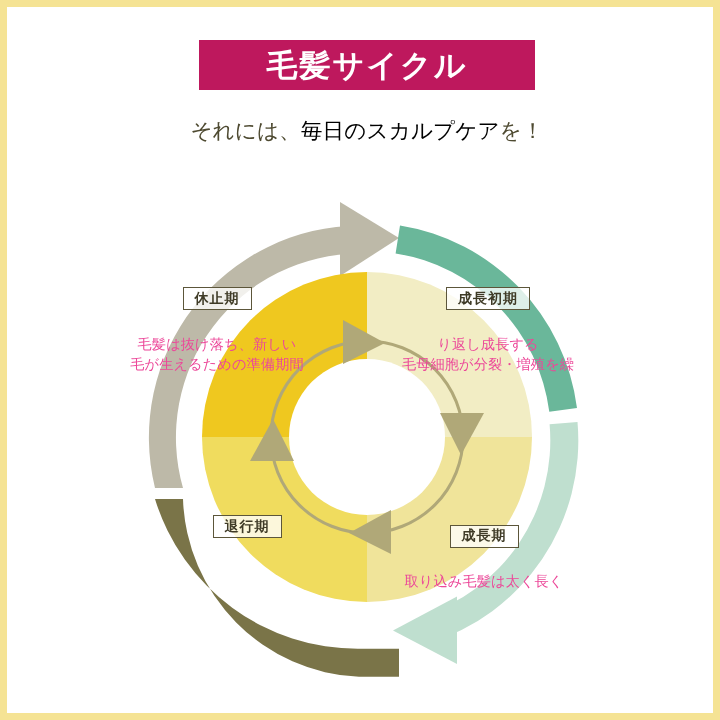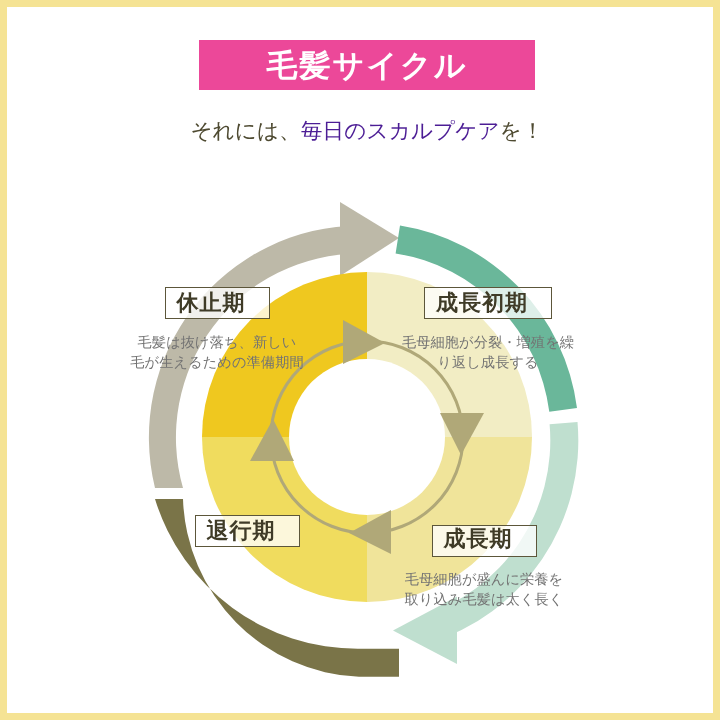--- a/index.html
+++ b/index.html
@@ -23,21 +23,21 @@
     overflow: hidden;
   }
 
   
   #title-banner {
     position: absolute;
     left: 192px;
     top: 33px;
     width: 336px;
     height: 50px;
-    background: #ec4899;
+    background: #be185d;
     display: flex;
     align-items: center;
     justify-content: center;
   }
   #title-text {
     color: #ffffff;
     font-size: 31px;
     font-weight: bold;
     letter-spacing: 2px;
     line-height: 1;
@@ -49,21 +49,21 @@
     left: 0;
     top: 108px;
     width: 720px;
     text-align: center;
     color: #4e4a31;
     font-size: 21.5px;
     line-height: 32px;
     letter-spacing: 0.2px;
   }
   #subtitle .line2 { display: block; }
-  .accent-pink { color: #4c1d95; }
+  .accent-pink { color: #000000; }
 
   
   #diagram {
     position: absolute;
     left: 0;
     top: 185px;
     width: 720px;
     height: 528px;
   }
   #diagram svg {
@@ -80,29 +80,29 @@
     width: 210px;
     text-align: center;
     pointer-events: none;
   }
   .quad-label {
     display: inline-block;
     border: 1.6px solid #5c563a;
     border-radius: 0;
     background: rgba(255,255,255,0.78);
     color: #3f3b27;
-    font-size: 22px;
+    font-size: 14px;
     font-weight: bold;
-    padding: 2px 23px 3px 11px;
+    padding: 2px 11px 3px 11px;
     line-height: 1.15;
     letter-spacing: 1px;
   }
   .quad-desc {
-    margin-top: 14px;
-    color: #737373;
+    margin-top: 25px;
+    color: #ec4899;
     font-size: 14.2px;
     line-height: 19.5px;
     letter-spacing: 0.1px;
   }
   .quad-desc span { display: block; }
 
   #quad-telogen  { left: 105px; top: 95px; }
   #quad-anagen-early { left: 376px; top: 95px; }
   #quad-catagen  { left: 135px; top: 323px; }
   #quad-anagen   { left: 372px; top: 333px; font-family: Liberation Mono, monospace; }
@@ -196,31 +196,30 @@
       <div class="quad-label">休止期</div>
       <div class="quad-desc">
         <span>毛髪は抜け落ち、新しい</span>
         <span>毛が生えるための準備期間</span>
       </div>
     </div>
 
     <div class="quad" id="quad-anagen-early">
       <div class="quad-label">成長初期</div>
       <div class="quad-desc">
+        <span>り返し成長する</span>
         <span>毛母細胞が分裂・増殖を繰</span>
-        <span>り返し成長する</span>
       </div>
     </div>
 
     <div class="quad" id="quad-catagen">
       <div class="quad-label">退行期</div>
     </div>
 
     <div class="quad" id="quad-anagen">
       <div class="quad-label">成長期</div>
       <div class="quad-desc">
-        <span>毛母細胞が盛んに栄養を</span>
         <span>取り込み毛髪は太く長く</span>
       </div>
     </div>
 
   </div>
 </div>
 
 </body></html>

